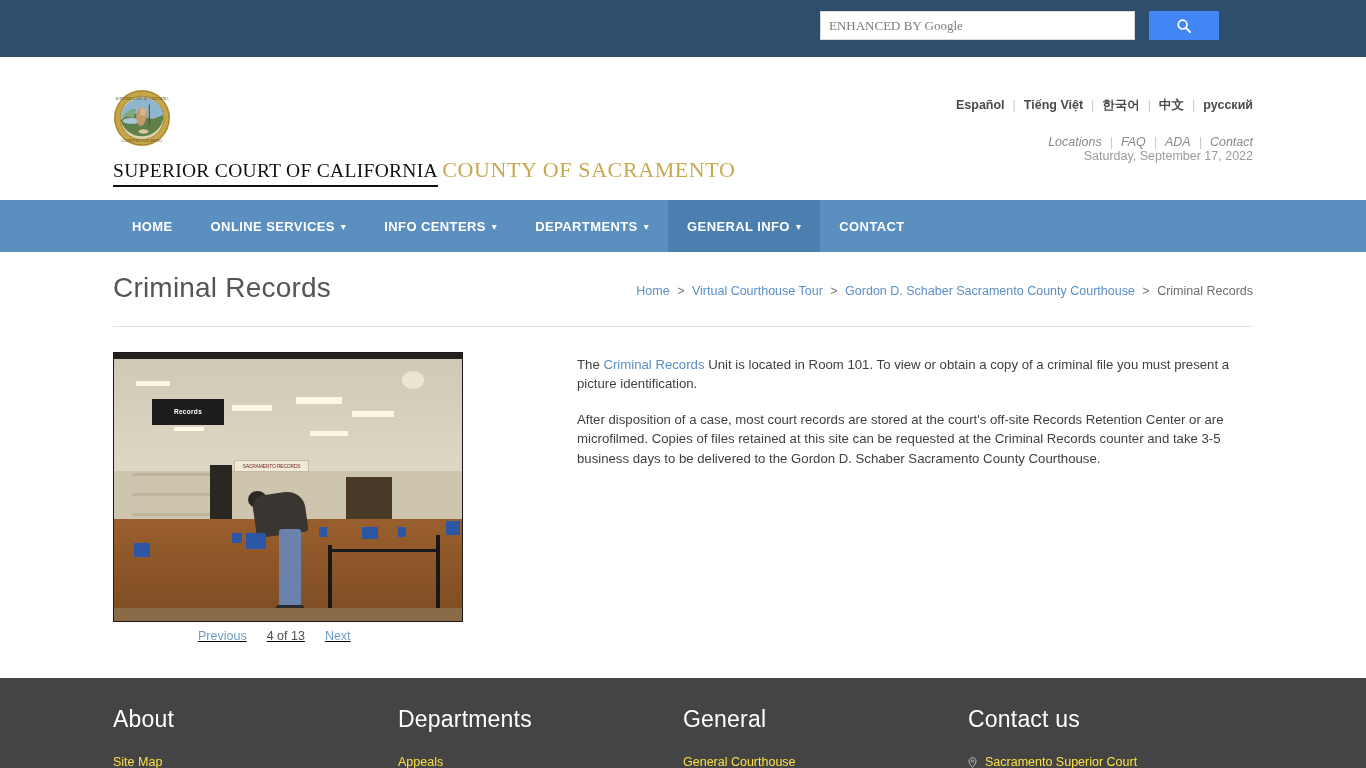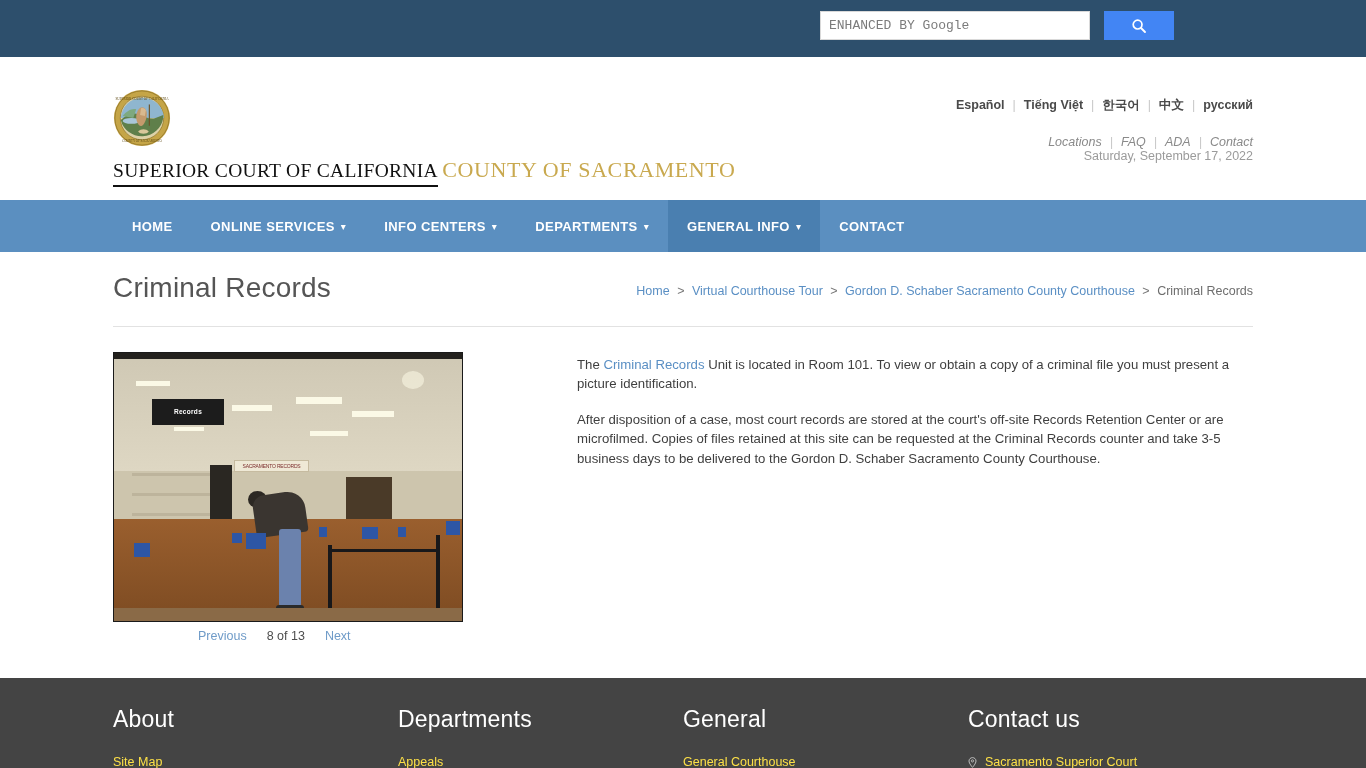--- a/index.html
+++ b/index.html
@@ -20,29 +20,29 @@
   }
   .search-wrap {
     position: absolute;
     left: 820px;
     top: 11px;
     display: flex;
     align-items: stretch;
     gap: 0;
   }
   .search-input {
-    width: 270px;
+    width: 315px;
     height: 29px;
     border: 1px solid #d9d9d9;
     background: #ffffff;
     padding: 0 8px;
     font-size: 13px;
     color: #555;
     outline: none;
-    font-family: Liberation Mono, monospace;
+    font-family: Liberation Serif, serif;
   }
   .search-input::placeholder { color: #7b7b7b; }
   .search-btn {
     width: 70px; height: 29px;
     margin-left: 14px;
     background: #4285f4;
     border: none;
     cursor: pointer;
     display: flex; align-items: center; justify-content: center;
   }
@@ -123,21 +123,21 @@
   .page-title {
     font-size: 28px; font-weight: normal; color: #555; margin: 0;
     letter-spacing: 0.2px;
   }
   .breadcrumb { font-size: 12.5px; color: #888; padding-bottom: 6px; }
   .breadcrumb a { color: #5a8fc4; text-decoration: none; }
   .breadcrumb .crumb-sep { color: #777; margin: 0 4px; }
   .breadcrumb .current { color: #6d6d6d; }
 
   .content { position: absolute; left: 113px; top: 100px; width: 1140px; display: flex; }
-  .gallery { width: 352px; }
+  .gallery { width: 352px; text-decoration: underline; }
   .photo {
     width: 350px; height: 270px;
     border: 1px solid #1a1a1a;
     position: relative; overflow: hidden;
     background: #b9ab8e;
   }
   .gallery-nav {
     margin-top: 7px; padding-left: 85px;
     font-size: 12.5px; color: #4d4d4d;
     display: flex; gap: 20px; align-items: center;
@@ -331,21 +331,21 @@
         <div class="ph-placard" style="left:332px;top:168px;width:14px;height:14px"></div>
         <div class="ph-stanchion-post" style="left:214px;top:192px;height:72px"></div>
         <div class="ph-stanchion-base" style="left:207px;top:262px"></div>
         <div class="ph-stanchion-post" style="left:322px;top:182px;height:86px"></div>
         <div class="ph-stanchion-base" style="left:315px;top:266px"></div>
         <div class="ph-rope" style="left:216px;top:196px;width:108px"></div>
         <div class="ph-floor"></div>
       </div>
       <div class="gallery-nav">
         <a>Previous</a>
-        <span class="gallery-count">8 of 13</span>
+        <span class="gallery-count">4 of 13</span>
         <a>Next</a>
       </div>
     </div>
 
     <div class="body-text">
       <p><span>The </span><a>Criminal Records</a><span> Unit is located in Room 101. To view or obtain a copy of a criminal file you must present a picture identification.</span></p>
       <p>After disposition of a case, most court records are stored at the court's off-site Records Retention Center or are microfilmed. Copies of files retained at this site can be requested at the Criminal Records counter and take 3-5 business days to be delivered to the Gordon D. Schaber Sacramento County Courthouse.</p>
     </div>
 
   </div>

